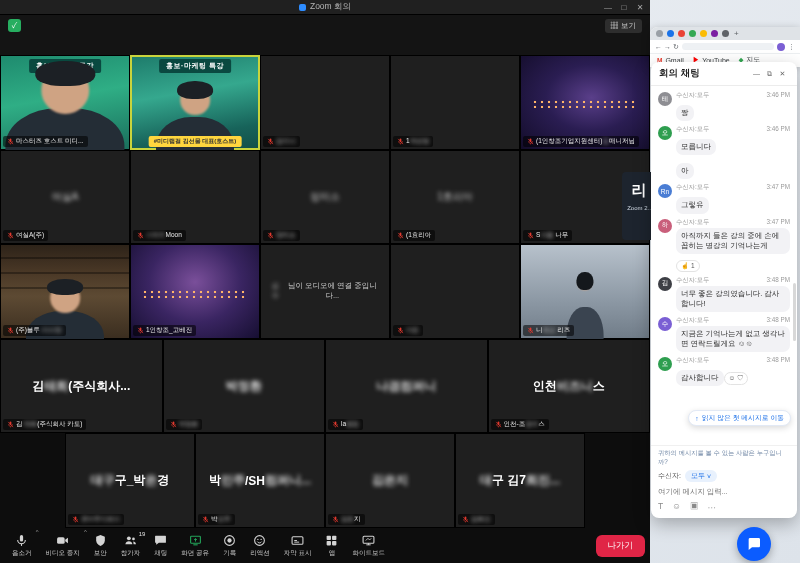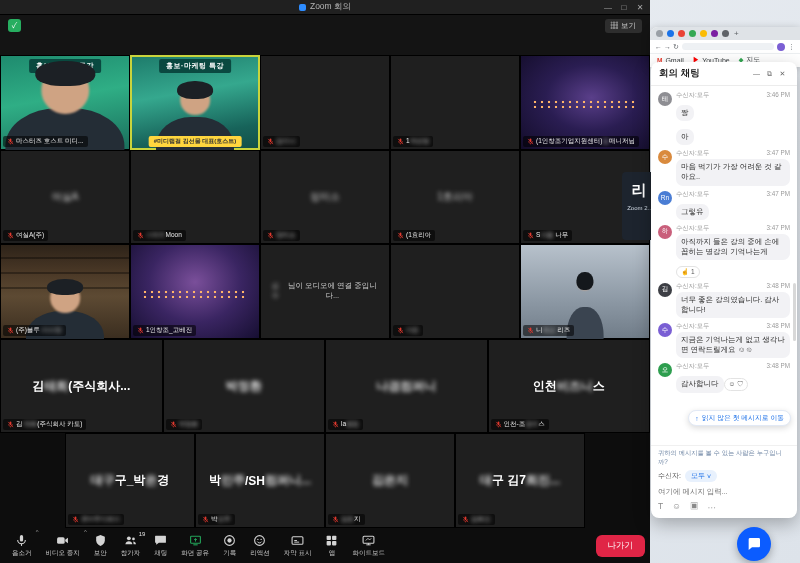--- a/index.html
+++ b/index.html
@@ -657,29 +657,29 @@
         </span>
     </div>
     <div id="chat-messages">
         <div class="msg">
           <div class="avatar" style="background: rgb(142, 142, 147);">테</div>
           <div class="msg-body"><div class="meta">
               <span>수신자:모두</span>
               <span class="time">3:46 PM</span>
             </div><div class="bubble">짱</div></div>
         </div>
+        <div class="msg">
+          <div class="avatar" style="background: rgb(46, 158, 79);">오</div>
+          <div class="msg-body"><div class="meta">
+              <span>수신자:모두</span>
+              <span class="time">3:46 PM</span>
+            </div><div class="bubble">모릅니다</div></div>
+        </div>
         <div class="msg cont">
           <div class="msg-body"><div class="bubble">아</div></div>
-        </div>
-        <div class="msg">
-          <div class="avatar" style="background: rgb(217, 138, 61);">수</div>
-          <div class="msg-body"><div class="meta">
-              <span>수신자:모두</span>
-              <span class="time">3:47 PM</span>
-            </div><div class="bubble">마음 먹기가 가장 어려운 것 같아요..</div></div>
         </div>
         <div class="msg">
           <div class="avatar" style="background: rgb(74, 125, 212);">Rn</div>
           <div class="msg-body"><div class="meta">
               <span>수신자:모두</span>
               <span class="time">3:47 PM</span>
             </div><div class="bubble">그렇유</div></div>
         </div>
         <div class="msg">
           <div class="avatar" style="background: rgb(201, 95, 123);">하</div>

